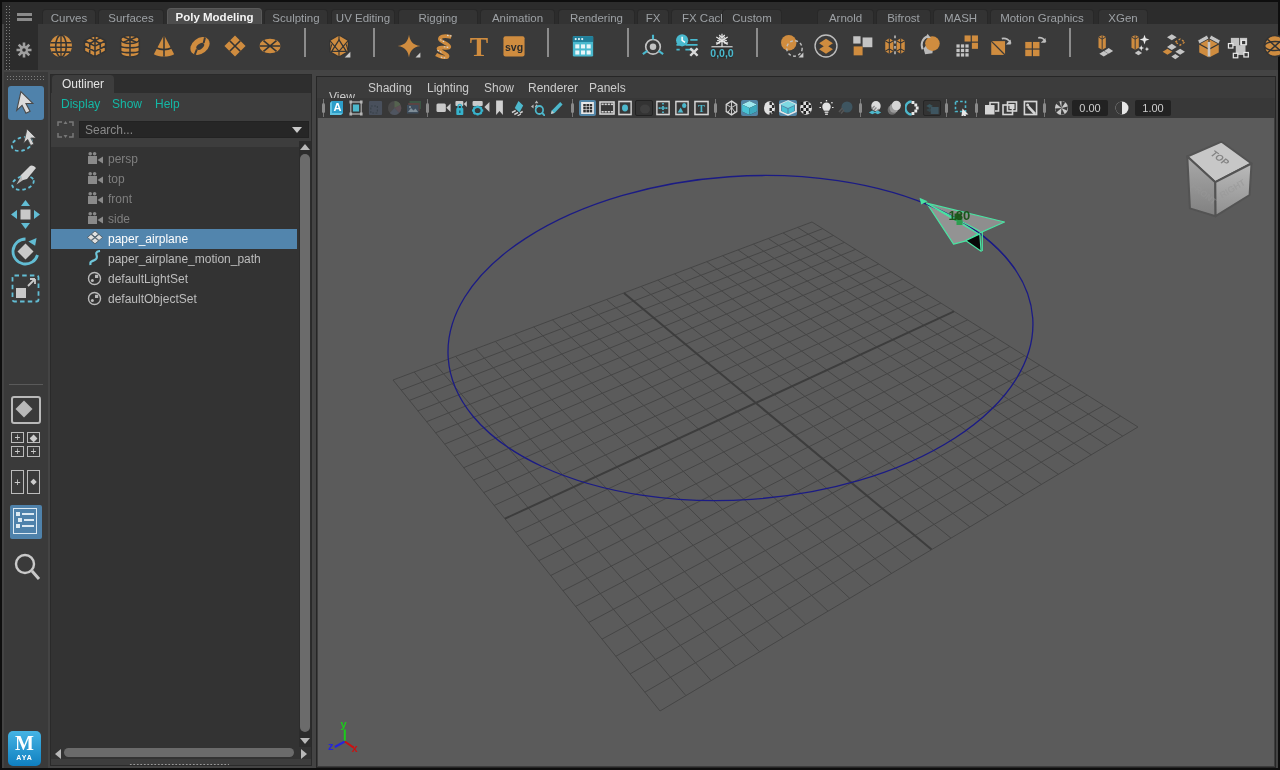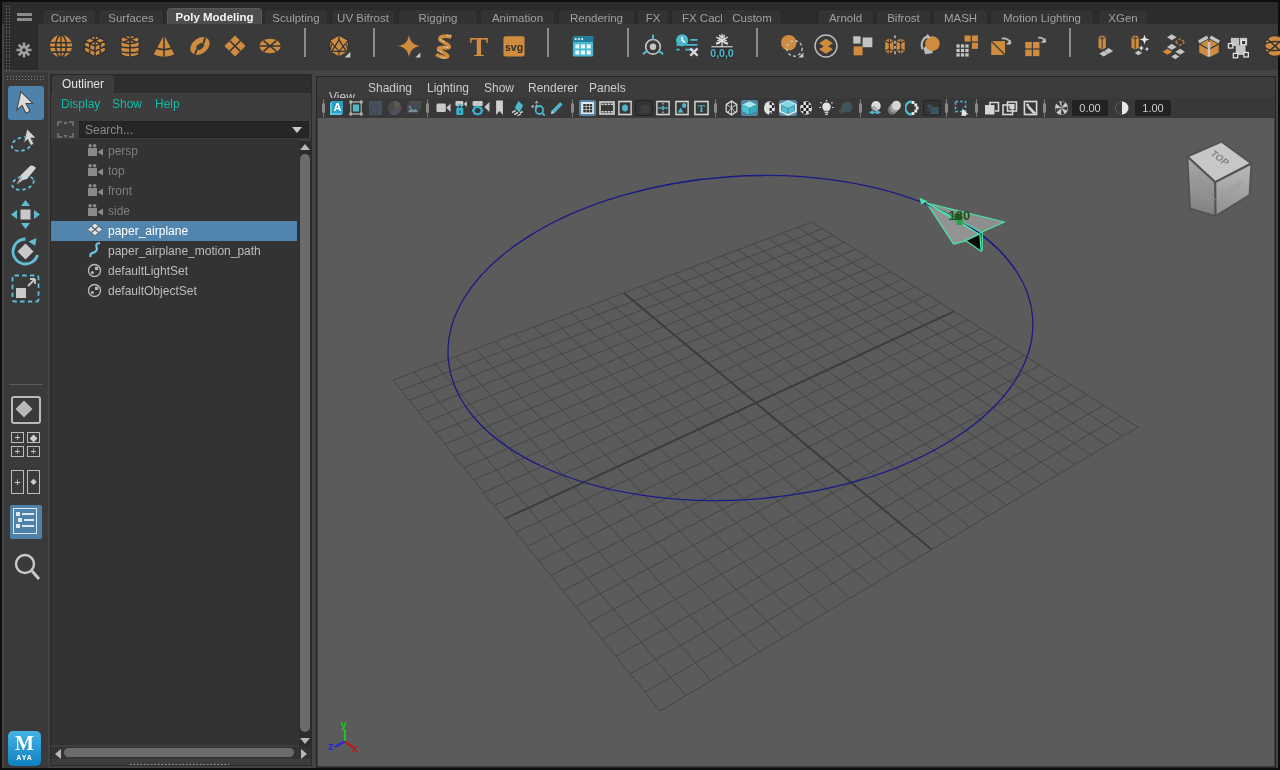--- a/index.html
+++ b/index.html
@@ -13,31 +13,31 @@
 </style></head>
 <body>
 <div id="win">
 
 <div class="abs" style="left:0;top:0;width:1276px;height:22px;background:#2c2c2c"></div>
 
 <div class="tab" style="left:40px;width:54px">Curves</div>
 <div class="tab" style="left:96px;width:66px">Surfaces</div>
 <div class="tab act" style="left:165px;width:95px">Poly Modeling</div>
 <div class="tab" style="left:262px;width:64px">Sculpting</div>
-<div class="tab" style="left:329px;width:64px">UV Bifrost</div>
+<div class="tab" style="left:329px;width:64px">UV Editing</div>
 <div class="tab" style="left:396px;width:80px">Rigging</div>
 <div class="tab" style="left:478px;width:75px">Animation</div>
 <div class="tab" style="left:556px;width:77px">Rendering</div>
 <div class="tab" style="left:635px;width:32px">FX</div>
 <div class="tab" style="left:669px;width:82px">FX Caching</div>
 <div class="tab" style="left:720px;width:60px">Custom</div>
 <div class="tab" style="left:815px;width:57px">Arnold</div>
 <div class="tab" style="left:874px;width:55px">Bifrost</div>
 <div class="tab" style="left:931px;width:55px">MASH</div>
-<div class="tab" style="left:988px;width:104px">Motion Lighting</div>
+<div class="tab" style="left:988px;width:104px">Motion Graphics</div>
 <div class="tab" style="left:1096px;width:50px">XGen</div>
 
 <div class="abs" style="left:10px;top:22px;width:1266px;height:46px;background:#3a3a3a">
       <svg class="abs" style="left:36px;top:9px" width="26" height="26" viewBox="0 0 32 32">
         <circle cx="16" cy="16" r="13.5" fill="#cf8c3f"></circle>
         <path d="M3 12h26M2.5 17.5h27M5 23.5h22" stroke="#343434" stroke-width="2" fill="none"></path>
         <ellipse cx="16" cy="16" rx="6.5" ry="13.5" fill="none" stroke="#343434" stroke-width="2"></ellipse>
         <path d="M16 2.5v27" stroke="#343434" stroke-width="1.6"></path>
       </svg>
       <svg class="abs" style="left:70px;top:9px" width="26" height="26" viewBox="0 0 32 32">
@@ -344,21 +344,21 @@
           <path d="M1 5V1h4M12 1h4v4M16 12v4h-4M5 16H1v-4"></path>
         </g>
         <g fill="#787878">
           <path d="M8.5 0l2 3h-4z"></path>
           <path d="M8.5 17l2-3h-4z"></path>
         </g>
       </svg>
   <div class="abs" style="left:28px;top:46px;width:230px;height:17px;background:#262626;border:1px solid #222;color:#898989;font-size:12px;line-height:16px;padding-left:5px">Search...</div>
   <div class="abs" style="left:241px;top:52px;width:0;height:0;border-left:5px solid transparent;border-right:5px solid transparent;border-top:6px solid #c9c9c9"></div>
 
-  <div class="abs" style="left:0px;top:64px;width:248px;height:606px;background:#333333">
+  <div class="abs" style="left:0px;top:72px;width:248px;height:606px;background:#333333">
     <div class="row" style="top:2px;color:#7f7f7f">
           <span style="position:absolute;left:36px"><svg width="17" height="12" viewBox="0 0 17 12" style="vertical-align:-1px">
               <path d="M1 4h9v8H1z" fill="#8a8a8a"></path>
               <path d="M16 4.5v7l-5.5-3.5z" fill="#8a8a8a"></path>
               <circle cx="3.2" cy="1.8" r="1.8" fill="#8a8a8a"></circle>
               <circle cx="7.6" cy="1.8" r="1.8" fill="#8a8a8a"></circle>
             </svg></span>
           <span style="position:absolute;left:57px">persp</span>
         </div>
     <div class="row" style="top:22px;color:#7f7f7f">

